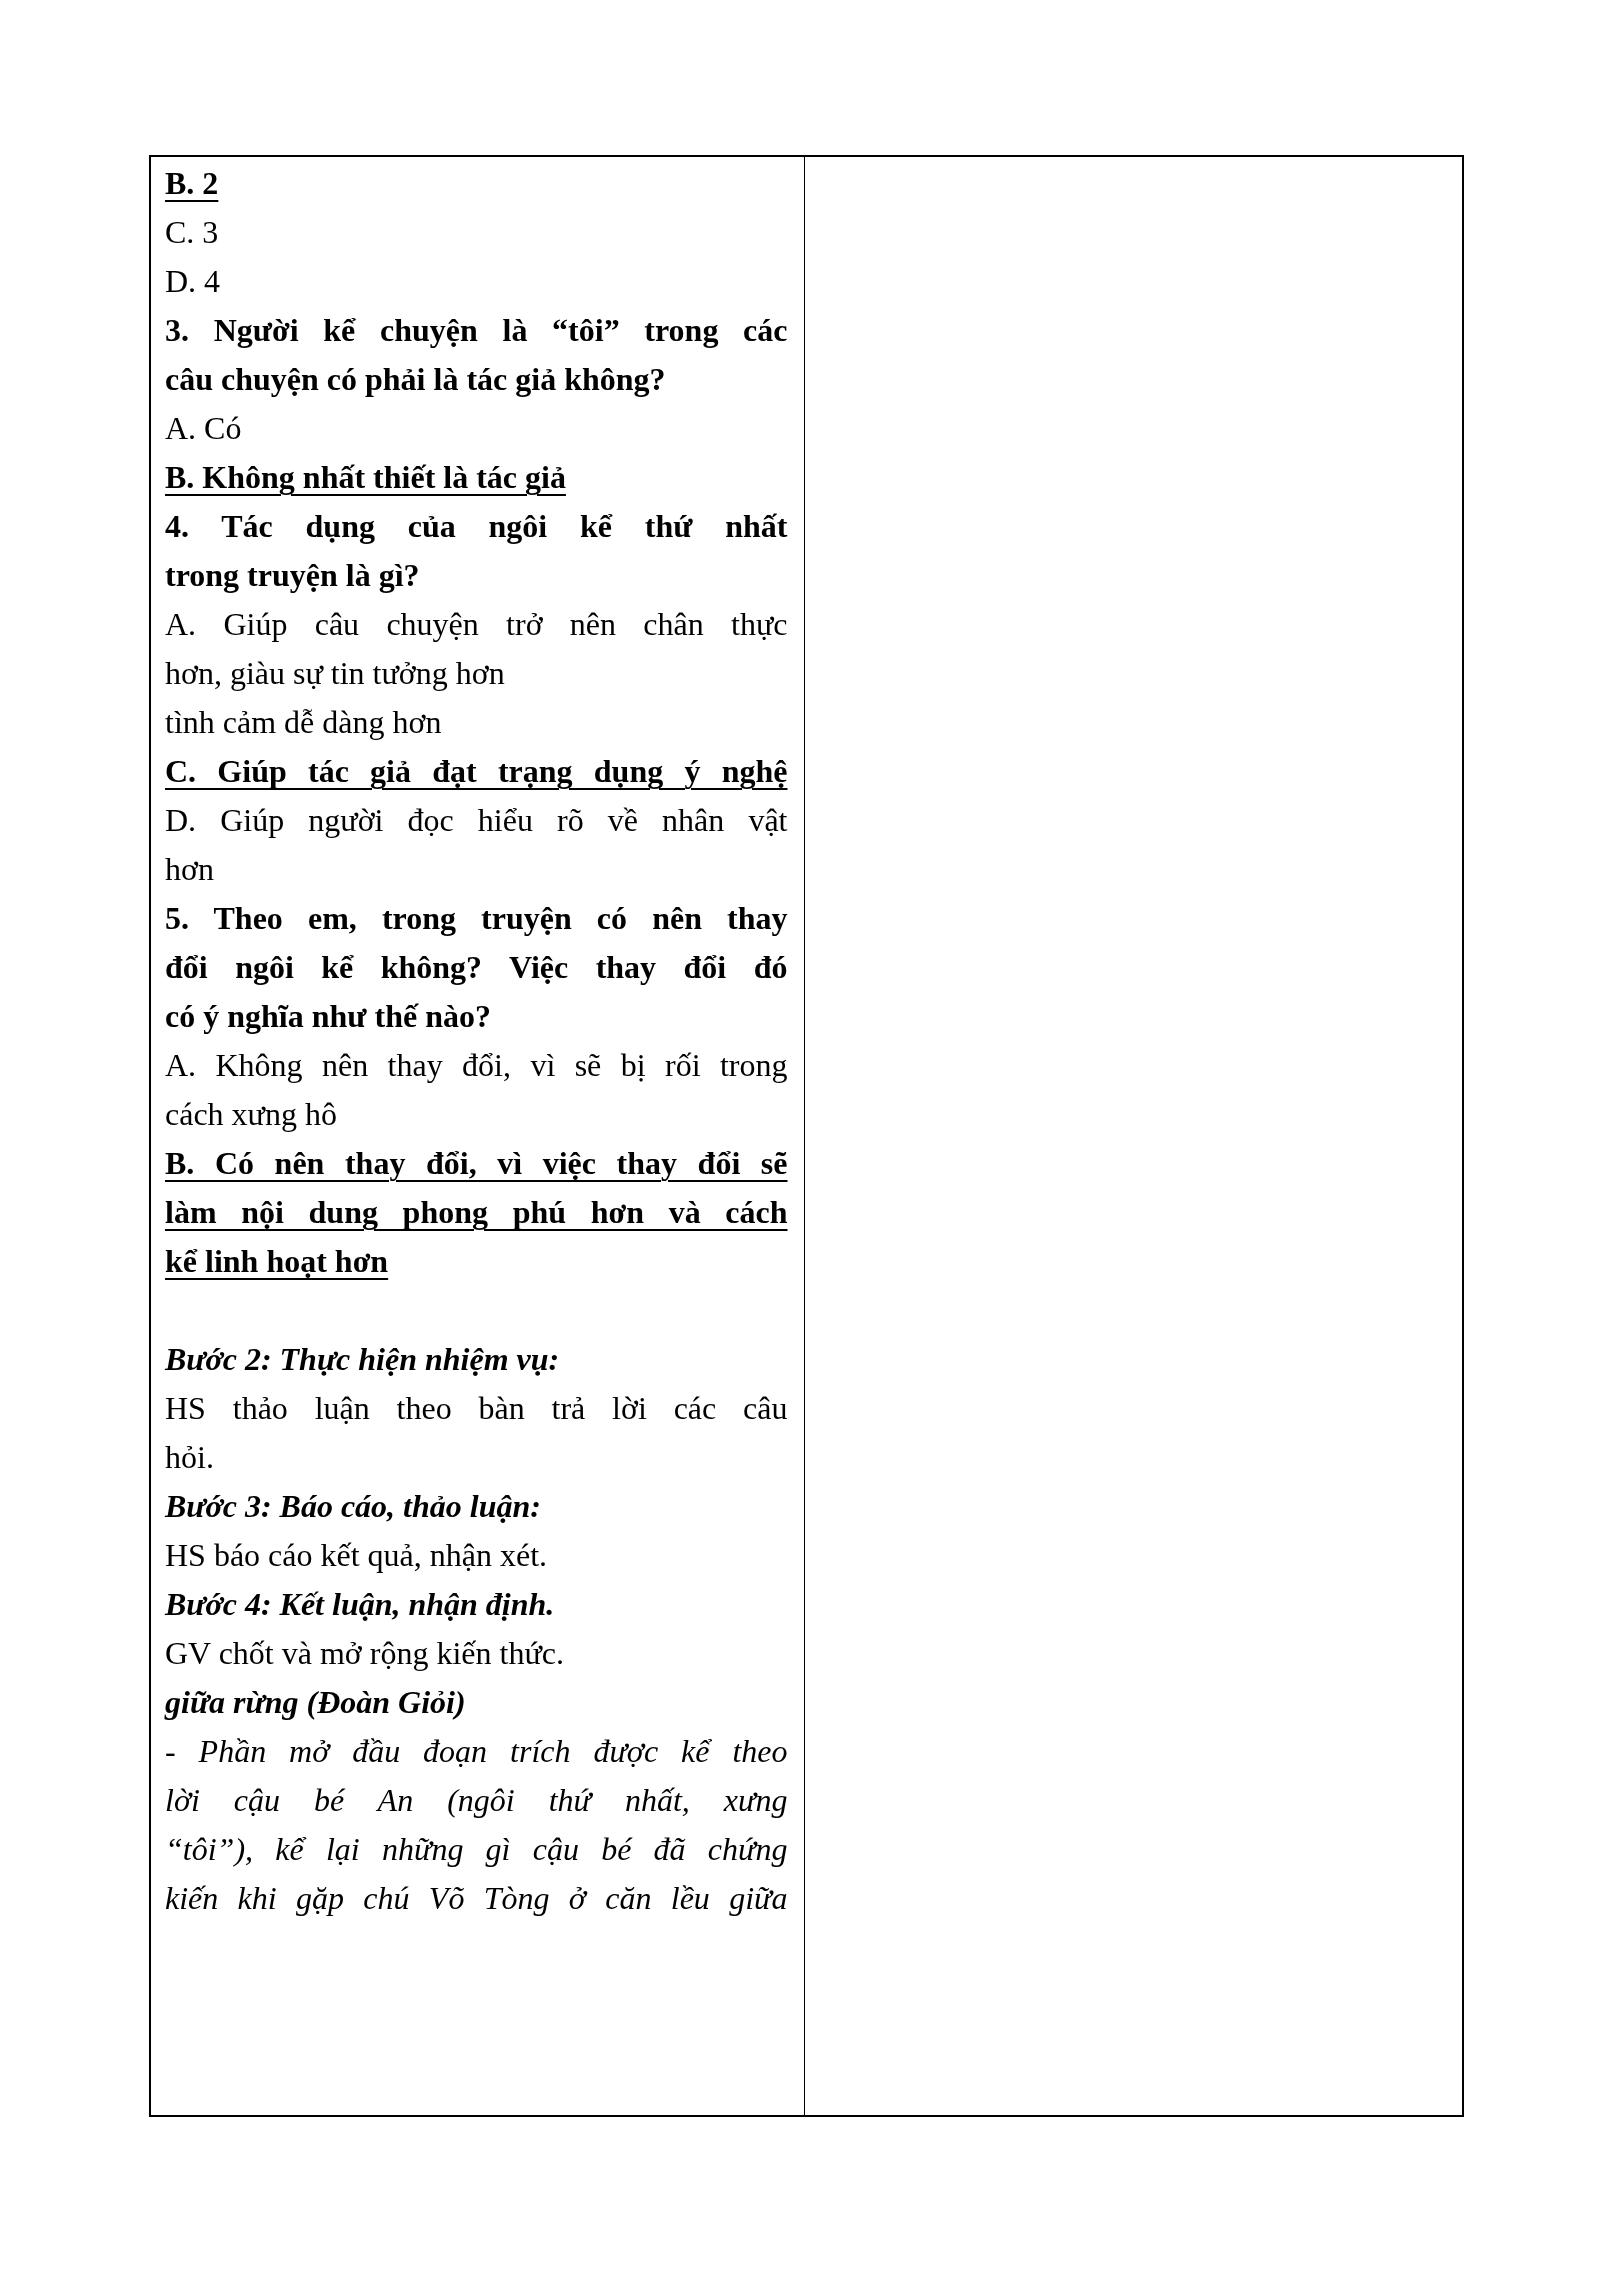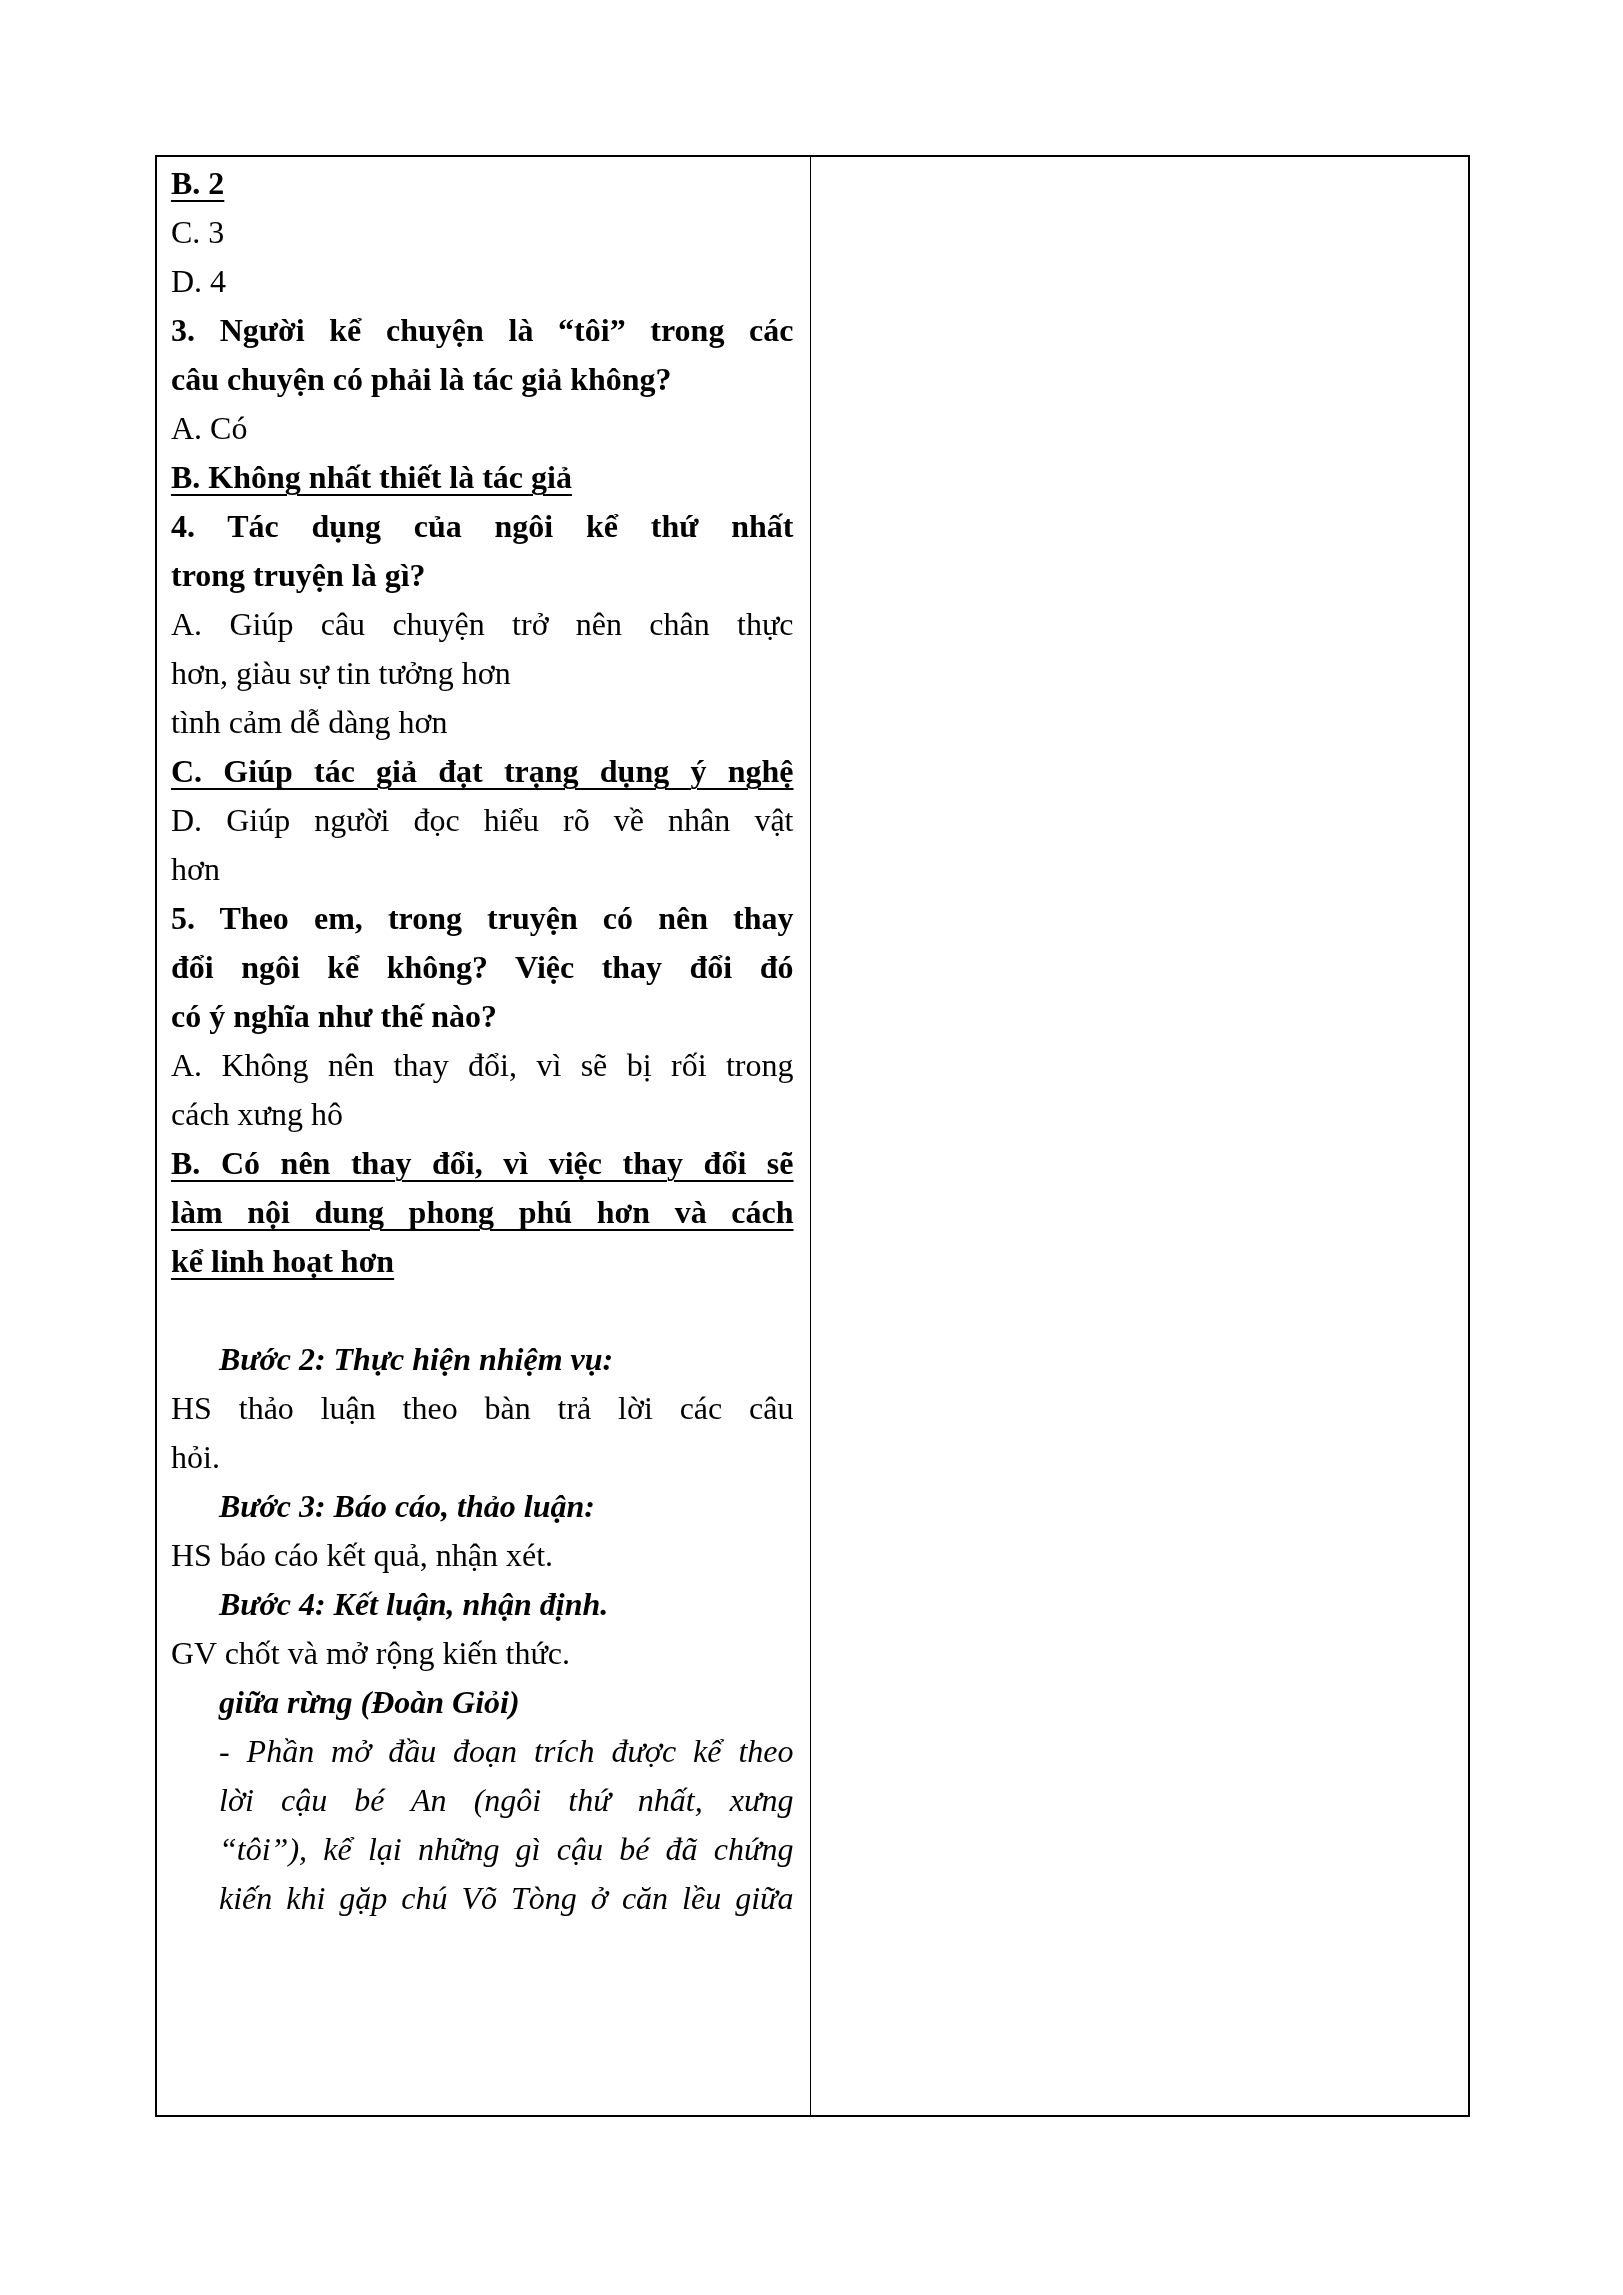--- a/index.html
+++ b/index.html
@@ -9,21 +9,21 @@
   body {
     position: relative;
     width: 1623px;
     height: 2295px;
     background: #ffffff;
     color: #000000;
     font-family: "Liberation Serif", "DejaVu Serif", serif;
   }
   .doc-table {
     position: absolute;
-    left: 155px;
+    left: 149px;
     top: 155px;
     width: 1315px;
     height: 1962px;
     border: 2.4px solid #000000;
     box-sizing: border-box;
     display: flex;
     background: #ffffff;
   }
   .cell-left {
     width: 654px;
@@ -38,21 +38,21 @@
   .line {
     font-size: 32px;
     line-height: 49px;
     white-space: normal;
   }
   .line.j {
     text-align: justify;
     text-align-last: justify;
   }
   .s-bold, .s-bold-underline, .s-bold-italic { font-weight: bold; }
-  .s-bold-italic, .s-italic { font-style: italic; margin-left: 48px; }
+  .s-bold-italic, .s-italic { font-style: italic; }
   .s-bold-underline {
     text-decoration: underline;
     text-decoration-thickness: 2.4px;
     text-underline-offset: 5.5px;
   }
   .s-blank { height: 49px; }
 </style>
 </head>
 <body>
 

